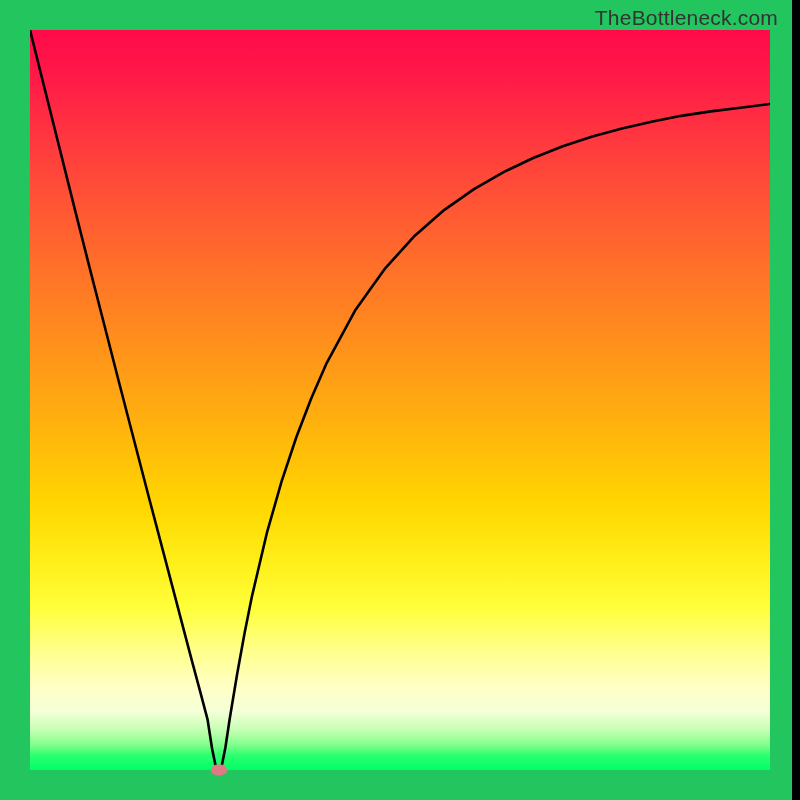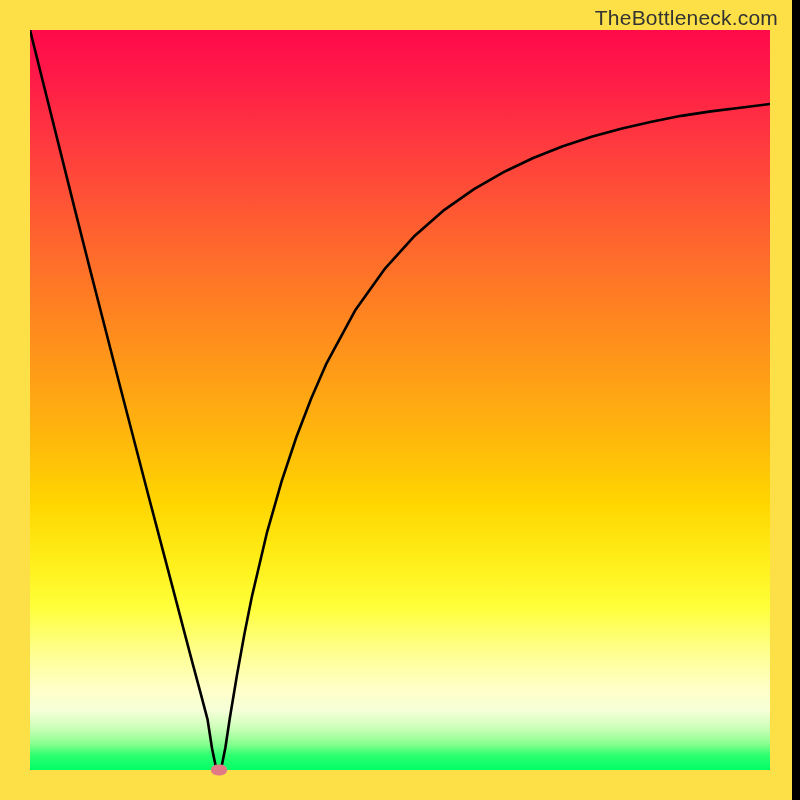--- a/index.html
+++ b/index.html
@@ -8,21 +8,21 @@
     width: 800px;
     height: 800px;
     overflow: hidden;
     background: #000;
     font-family: Arial, Helvetica, sans-serif;
   }
   .frame {
     position: relative;
     width: 792px;
     height: 800px;
-    background: #fde047;
+    background: #22c55e;
   }
   .plot {
     position: absolute;
     left: 30px;
     top: 30px;
     width: 740px;
     height: 740px;
     
     background: linear-gradient(
       to bottom,

